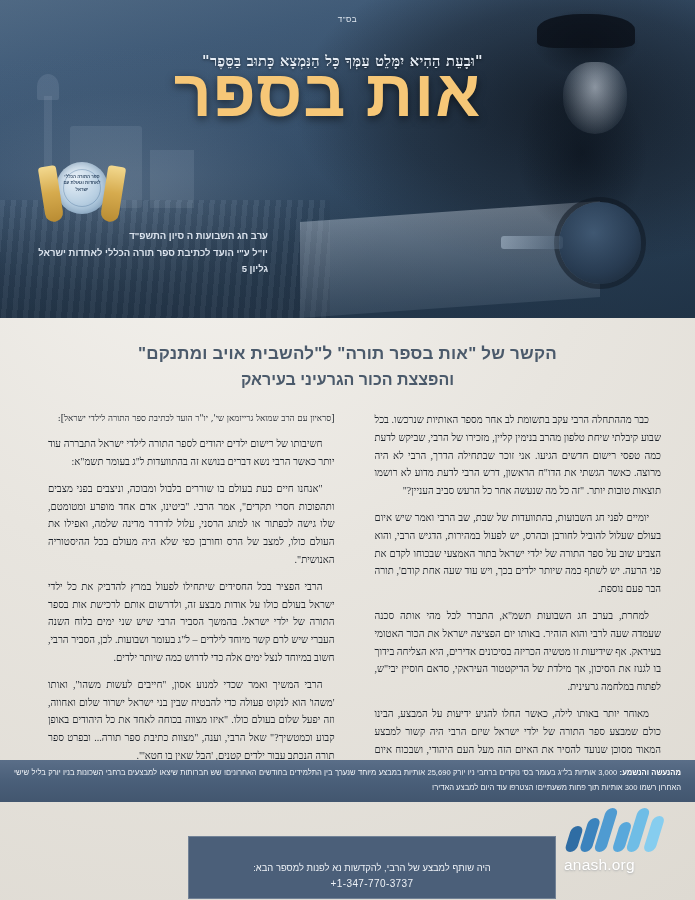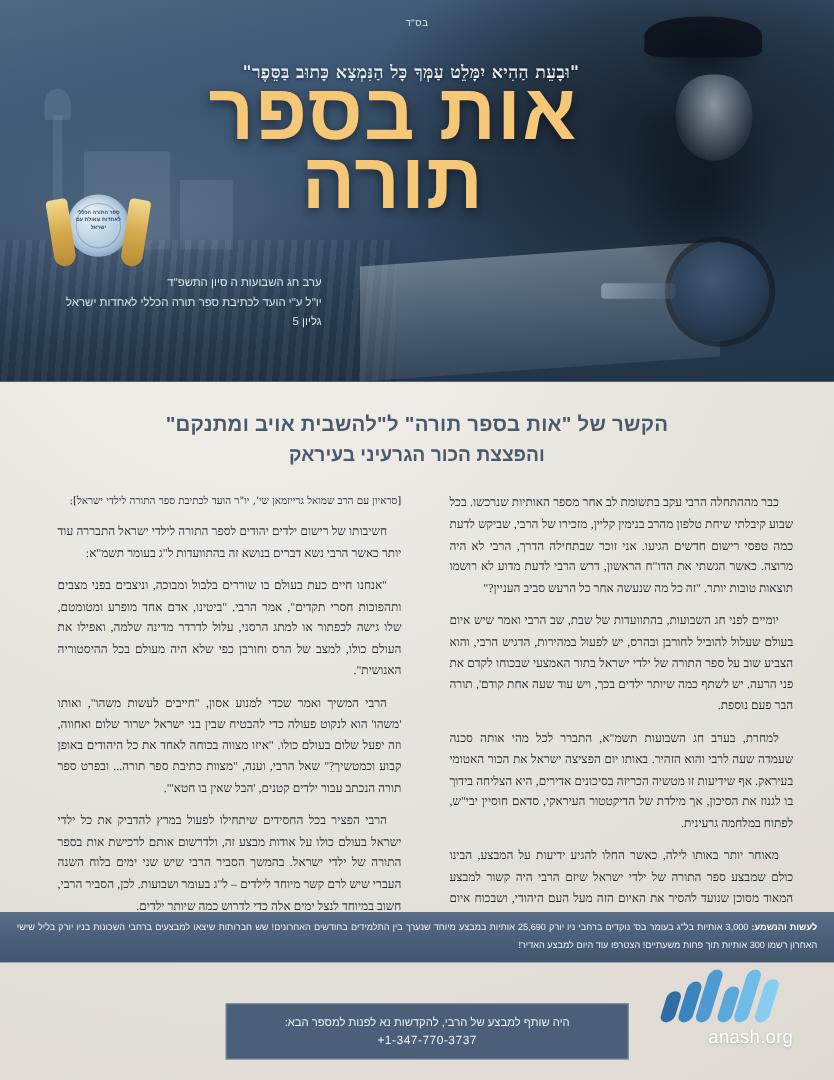--- a/index.html
+++ b/index.html
@@ -149,20 +149,21 @@
     color:#2e4763; font-weight:bold;
   }
 
   .hero-meta {
     position:absolute; left:0; top:228px; width:268px;
     text-align:right;
     color:#dce4ee;
     font-size:9.5px;
     line-height:1.75;
     padding-left:14px;
+    font-weight:bold;
   }
 
   
   .article { position:relative; padding:26px 34px 0 34px; }
 
   .head-main {
     text-align:center;
     color:#4b5a6b;
     font-size:17px;
     font-weight:bold;
@@ -224,33 +225,33 @@
     font-size:7.6px;
     line-height:1.95;
     text-align:justify;
     width:100%;
   }
   .newsbar b { color:#ffffff; }
 
   
   .footer-cta {
     position:absolute; left:188px; top:836px;
-    width:336px; padding:8px 10px 9px 10px;
+    width:368px; padding:24px 10px 9px 10px;
     background:#4b5f79;
     color:#eef2f7;
     text-align:center;
     border:1px solid rgba(255,255,255,0.22);
   }
   .footer-cta .line1 { font-size:9.4px; line-height:1.5; }
   .footer-cta .line2 {
     font-size:10px; margin-top:3px; letter-spacing:0.4px;
     direction:ltr;
   }
 
-  .brand { position:absolute; right:34px; top:806px; width:112px; text-align:right; }
+  .brand { position:absolute; right:19px; top:806px; width:112px; text-align:left; }
   .brand .mark { position:relative; height:46px; }
   .brand .bar {
     position:absolute; bottom:0; width:12px; border-radius:6px;
     transform:skewX(-17deg);
   }
   .brand .b1 { left:4px;  height:26px; background:#2f6da4; }
   .brand .b2 { left:20px; height:34px; background:#3b83bd; }
   .brand .b3 { left:36px; height:44px; background:#4f9bd1; }
   .brand .b4 { left:52px; height:30px; background:#59a8db; }
   .brand .b5 { left:68px; height:44px; background:#6fbde6; }
@@ -280,21 +281,20 @@
       <div class="roller"></div>
     </div>
     <div class="hero-veil"></div>
 
     <div class="bsd">בס"ד</div>
 
     <div class="hero-kicker">"וּבָעֵת הַהִיא יִמָּלֵט עַמְּךָ כָּל הַנִּמְצָא כָּתוּב בַּסֵּפֶר"</div>
 
     <div class="hero-title">
       <span>אות בספר</span>
-      <span class="l2">תורה</span>
     </div>
 
     <div class="emblem">
       <div class="globe"></div>
       <div class="scroll-l"></div>
       <div class="scroll-r"></div>
       <div class="etext">ספר התורה הכללי לאחדות וגאולת עם ישראל</div>
     </div>
 
     <div class="hero-meta">
@@ -315,30 +315,30 @@
         <p class="body-p">יומיים לפני חג השבועות, בהתוועדות של שבת, שב הרבי ואמר שיש איום בעולם שעלול להוביל לחורבן ובהרס, יש לפעול במהירות, הדגיש הרבי, והוא הצביע שוב על ספר התורה של ילדי ישראל בתור האמצעי שבכוחו לקדם את פני הרעה. יש לשתף כמה שיותר ילדים בכך, ויש עוד שעה אחת קודם', תורה הבר פעם נוספת.</p>
         <p class="body-p">למחרת, בערב חג השבועות תשמ"א, התברר לכל מהי אותה סכנה שעמדה שעה לרבי והוא הזהיר. באותו יום הפציצה ישראל את הכור האטומי בעיראק. אף שידיעות זו מטשיה הכריזה בסיכונים אדירים, היא הצליחה בידוך בו לגנוז את הסיכון, אך מילדת של הדיקטטור העיראקי, סדאם חוסיין יבי"ש, לפתוח במלחמה גרעינית.</p>
         <p class="body-p">מאוחר יותר באותו לילה, כאשר החלו להגיע ידיעות על המבצע, הבינו כולם שמבצע ספר התורה של ילדי ישראל שיזם הרבי היה קשור למבצע המאוד מסוכן שנועד להסיר את האיום הזה מעל העם היהודי, ושבכוח איום זה אכן סוכל.</p>
         <div class="source">(הסיפור שלי, חברת JEM גיליון מס' 257)</div>
       </div>
 
       <div class="col">
         <p class="lede">[סראיון עם הרב שמואל גרייזמאן שי', יו"ר הועד לכתיבת ספר התורה לילדי ישראל]:</p>
         <p class="body-p">חשיבותו של רישום ילדים יהודים לספר התורה לילדי ישראל התבררה עוד יותר כאשר הרבי נשא דברים בנושא זה בהתוועדות ל"ג בעומר תשמ"א:</p>
         <p class="body-p">"אנחנו חיים כעת בעולם בו שוררים בלבול ומבוכה, וניצבים בפני מצבים ותהפוכות חסרי תקדים", אמר הרבי. "ביטינו, אדם אחד מופרע ומטומטם, שלו גישה לכפתור או למתג הרסני, עלול לדרדר מדינה שלמה, ואפילו את העולם כולו, למצב של הרס וחורבן כפי שלא היה מעולם בכל ההיסטוריה האנושית".</p>
+        <p class="body-p">הרבי הפציר בכל החסידים שיתחילו לפעול במרץ להדביק את כל ילדי ישראל בעולם כולו על אודות מבצע זה, ולדרשום אותם לרכישת אות בספר התורה של ילדי ישראל. בהמשך הסביר הרבי שיש שני ימים בלוח השנה העברי שיש לרם קשר מיוחד לילדים – ל"ג בעומר ושבועות. לכן, הסביר הרבי, חשוב במיוחד לנצל ימים אלה כדי לדרוש כמה שיותר ילדים.</p>
         <p class="body-p">הרבי המשיך ואמר שכדי למנוע אסון, "חייבים לעשות משהו", ואותו 'משהו' הוא לנקוט פעולה כדי להבטיח שבין בני ישראל ישרור שלום ואחווה, וזה יפעל שלום בעולם כולו. "איזו מצווה בכוחה לאחד את כל היהודים באופן קבוע וכמטשיך?" שאל הרבי, וענה, "מצוות כתיבת ספר תורה... ובפרט ספר תורה הנכתב עבור ילדים קטנים, 'הבל שאין בו חטא'".</p>
-        <p class="body-p">הרבי הפציר בכל החסידים שיתחילו לפעול במרץ להדביק את כל ילדי ישראל בעולם כולו על אודות מבצע זה, ולדרשום אותם לרכישת אות בספר התורה של ילדי ישראל. בהמשך הסביר הרבי שיש שני ימים בלוח השנה העברי שיש לרם קשר מיוחד לילדים – ל"ג בעומר ושבועות. לכן, הסביר הרבי, חשוב במיוחד לנצל ימים אלה כדי לדרוש כמה שיותר ילדים.</p>
       </div>
 
     </div>
   </div>
 
   <div class="newsbar">
     <div class="newsbar-inner">
-      <b>לעשות והנשמע:</b>
+      <b>מהנעשה והנשמע:</b>
       <span>3,000 אותיות בל"ג בעומר בס' נוקדים ברחבי ניו יורק  25,690 אותיות במבצע מיוחד שנערך בין התלמידים בחודשים האחרונים! שש חברותות שיצאו למבצעים ברחבי השכונות בניו יורק בליל שישי האחרון רשמו 300 אותיות תוך פחות משעתיים! הצטרפו עוד היום למבצע האדיר!</span>
     </div>
   </div>
 
   <div class="footer-cta">
     <div class="line1">היה שותף למבצע של הרבי, להקדשות נא לפנות למספר הבא:</div>
     <div class="line2">+1-347-770-3737</div>
   </div>
 
   <div class="brand">

